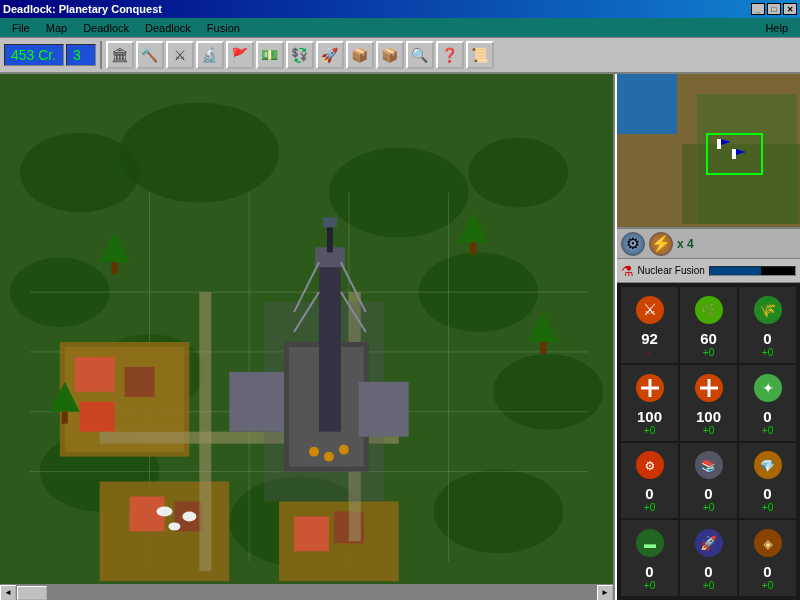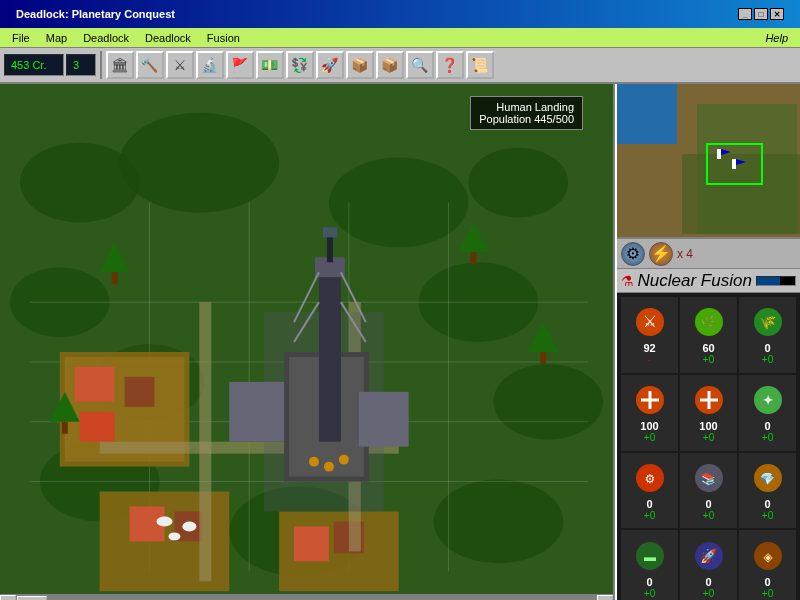--- a/index.html
+++ b/index.html
@@ -2,70 +2,70 @@
 <html><head>
   <meta charset="utf-8">
   <style>
     * { margin: 0; padding: 0; box-sizing: border-box; }
     body { width: 800px; height: 600px; overflow: hidden; background: #c0c0c0; font-family: 'Arial', sans-serif; font-size: 12px; }
 
     
     #title-bar {
       background: linear-gradient(to right, #000080, #1084d0);
       color: white;
-      height: 28px;
+      height: 18px;
       display: flex;
       align-items: center;
       justify-content: space-between;
-      padding: 0 16px;
+      padding: 0 3px;
       font-size: 11px;
       font-weight: bold;
     }
     #title-bar-controls { display: flex; gap: 2px; }
     .title-btn {
       background: #c0c0c0;
       border: 1px solid #000;
       width: 14px; height: 12px;
       font-size: 8px;
       display: flex; align-items: center; justify-content: center;
       cursor: pointer;
       color: #000;
     }
 
     
     #menu-bar {
-      background: #bef264;
+      background: #0f766e;
       height: 20px;
       display: flex;
       align-items: center;
       border-bottom: 1px solid #808080;
       padding: 0 4px;
     }
     .menu-item {
       padding: 2px 8px;
       font-size: 11px;
       cursor: pointer;
       color: #000;
     }
-    #help-menu { margin-left: auto; font-style: italic; }
+    #help-menu { margin-left: auto; }
 
     
     #toolbar {
       background: #c0c0c0;
       height: 36px;
       display: flex;
       align-items: center;
       border-bottom: 2px solid #808080;
       padding: 2px 4px;
       gap: 2px;
     }
     .toolbar-info {
-      background: #0f172a;
+      background: #1d4ed8;
       color: #00ff00;
-      font-size: 11px;
+      font-size: 14px;
       padding: 2px 6px;
       min-width: 60px;
       height: 22px;
       display: flex;
       align-items: center;
       border: 1px inset #808080;
     }
     .toolbar-sep {
       width: 2px;
       height: 28px;
@@ -191,36 +191,36 @@
     .unit-icon {
       width: 24px; height: 24px;
       background: #888;
       border: 1px solid #555;
       display: flex; align-items: center; justify-content: center;
       font-size: 16px;
       border-radius: 50%;
     }
     .unit-count {
       font-size: 12px;
-      color: #7f1d1d;
-      font-weight: normal;
+      color: #14532d;
+      font-weight: bold;
     }
 
     
     #research-bar {
       background: #c0c0c0;
       padding: 2px 4px;
       display: flex;
       align-items: center;
       gap: 4px;
       height: 24px;
       border-bottom: 1px solid #808080;
     }
     .flask-icon { color: #cc0000; font-size: 14px; }
-    .research-name { font-size: 17px; color: #000; font-style: italic; }
+    .research-name { font-size: 10px; color: #000; }
     .research-progress {
       flex: 1;
       height: 10px;
       background: #000;
       border: 1px inset #808080;
     }
     .research-fill {
       width: 60%;
       height: 100%;
       background: #004488;
@@ -248,21 +248,21 @@
     .res-icon {
       width: 36px;
       height: 36px;
       display: flex;
       align-items: center;
       justify-content: center;
       margin-bottom: 2px;
     }
     .res-value {
       color: #ffffff;
-      font-size: 11px;
+      font-size: 15px;
       font-weight: bold;
     }
     .res-change {
       color: #00cc00;
       font-size: 10px;
     }
     .res-change.negative { color: #cc0000; }
 
     
     #map-svg {
@@ -397,24 +397,20 @@
         <polygon points="50,320 65,290 80,320" fill="#1a6a0a"></polygon>
         <rect x="62" y="320" width="6" height="12" fill="#663300"></rect>
         <polygon points="530,250 545,220 560,250" fill="#1a6a0a"></polygon>
         <rect x="542" y="250" width="6" height="12" fill="#663300"></rect>
 
         <ellipse cx="165" cy="420" rx="8" ry="5" fill="#eeeeee"></ellipse>
         <ellipse cx="190" cy="425" rx="7" ry="5" fill="#eeeeee"></ellipse>
         <ellipse cx="175" cy="435" rx="6" ry="4" fill="#eeeeee"></ellipse>
       </svg>
 
-      <div id="location-info">
-        <div>Human Landing</div>
-        <div>Population 445/500</div>
-      </div>
     </div>
 
     <div id="h-scrollbar">
       <div class="scroll-btn">◄</div>
       <div class="scroll-track">
         <div class="scroll-thumb"></div>
       </div>
       <div class="scroll-btn">►</div>
     </div>
   </div>

